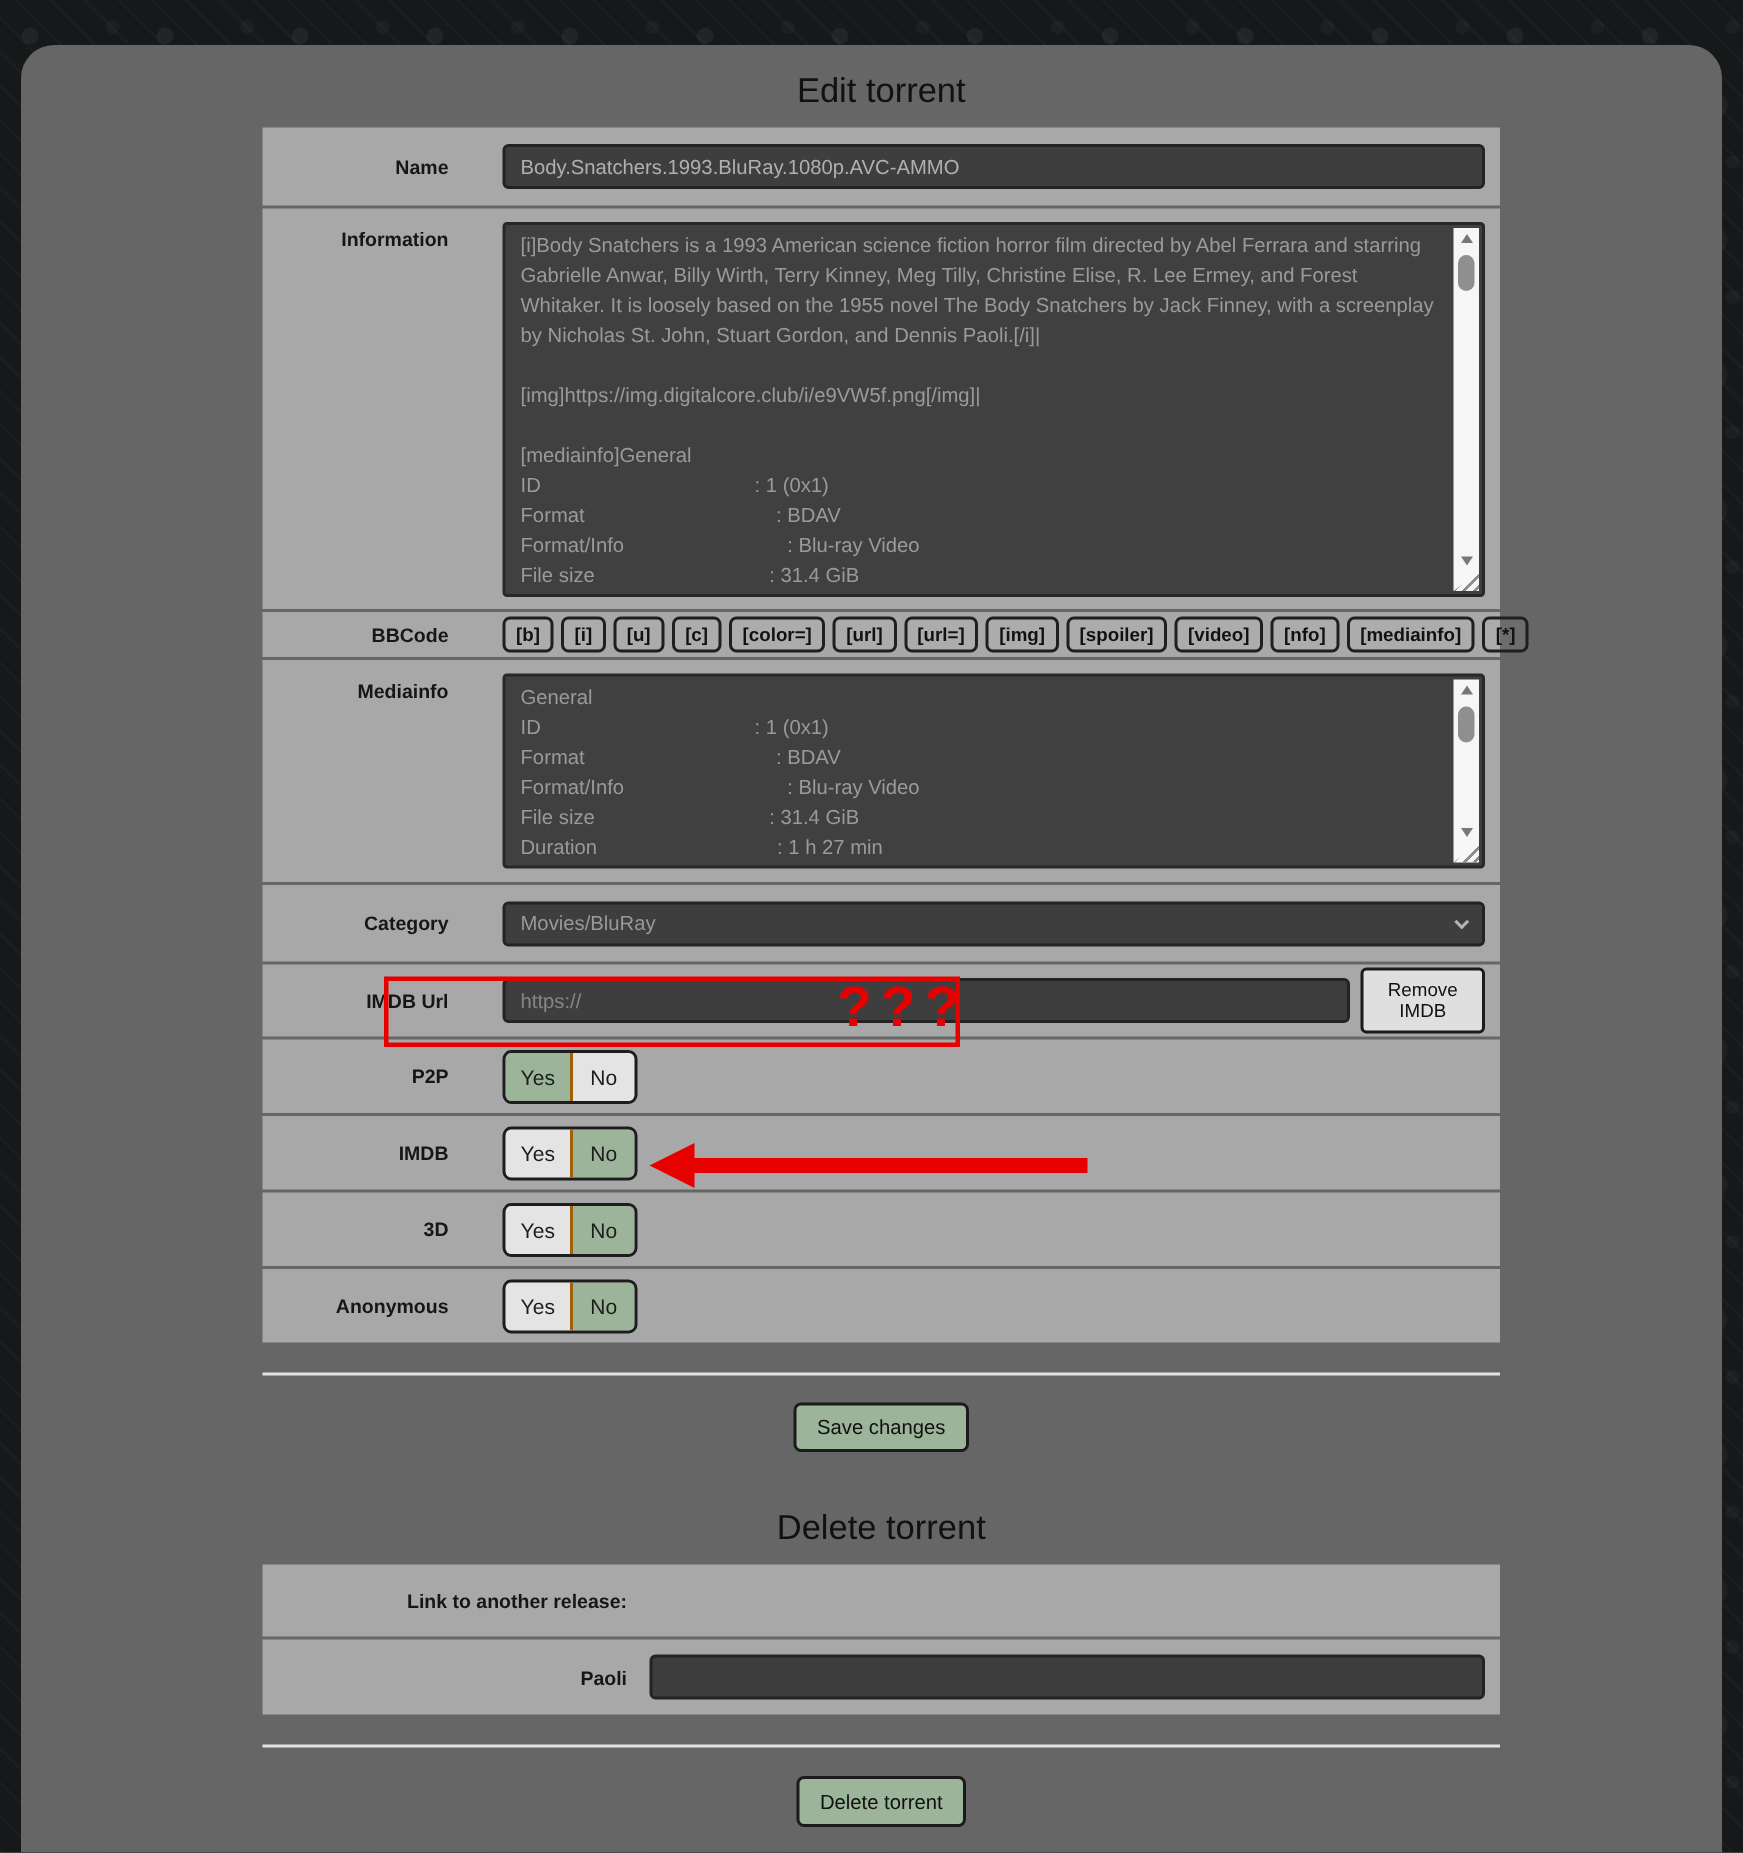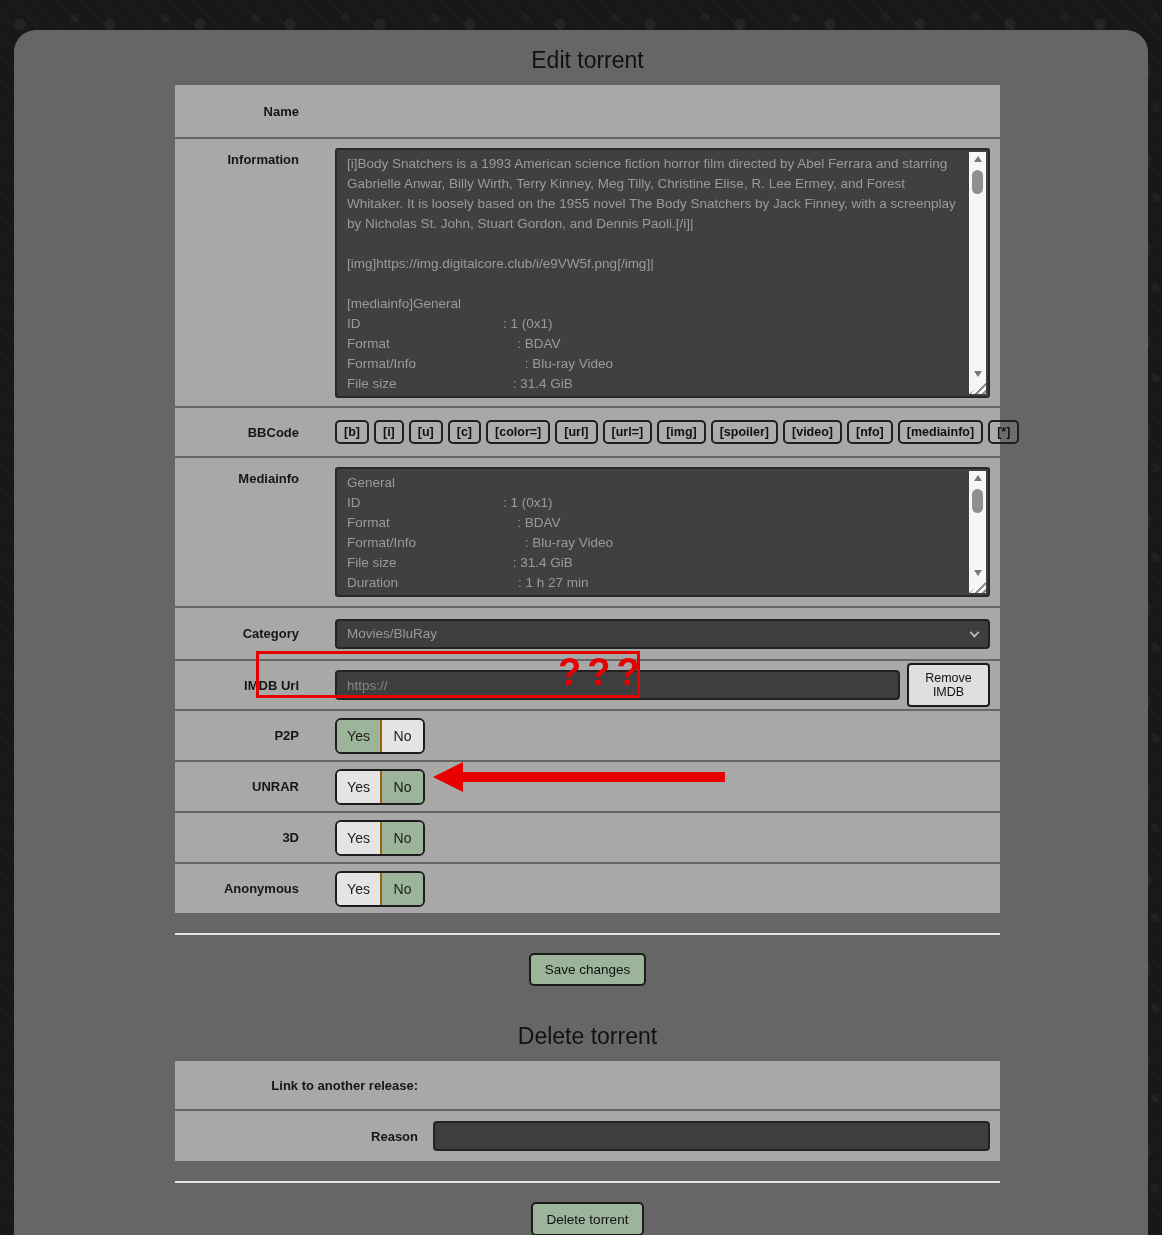--- a/index.html
+++ b/index.html
@@ -31,21 +31,21 @@
     width:160px; flex:none; text-align:right; padding-right:36px;
     font-size:13px; font-weight:bold; color:#161616;
   }
   .label-cell-2 { width:258px; flex:none; text-align:right; padding-right:15px;
     font-size:13px; font-weight:bold; color:#161616; }
   .field-cell { flex:1; padding-right:10px; display:flex; align-items:center; }
   .row-name { height:52px; }
   .row-info { height:267px; align-items:flex-start; }
   .row-info .label-cell { padding-top:13px; }
   .row-info .field-cell { padding-top:9px; }
-  .row-bbcode { height:48px; }
+  .row-bbcode { height:30px; }
   .row-mediainfo { height:148px; align-items:flex-start; }
   .row-mediainfo .label-cell { padding-top:13px; }
   .row-mediainfo .field-cell { padding-top:9px; }
   .row-category { height:51px; }
   .row-imdb { height:48px; }
   .row-toggle { height:49px; }
   .row-link { height:48px; }
   .row-reason { height:50px; }
 
   .text-input {
@@ -138,20 +138,23 @@
 <div class="panel"></div>
 
 <div class="main">
 
   <h1 class="section-title edit-title">Edit torrent</h1>
 
   <div class="form-table">
 
     <div class="row row-name">
       <div class="label-cell">Name</div>
+      <div class="field-cell">
+        <input class="text-input" type="text" value="Body.Snatchers.1993.BluRay.1080p.AVC-AMMO" style="">
+      </div>
     </div>
 
     <div class="row row-info">
       <div class="label-cell">Information</div>
       <div class="field-cell">
         <div class="scrollbox sb-250">
           <div class="scroll-content">[i]Body Snatchers is a 1993 American science fiction horror film directed by Abel Ferrara and starring Gabrielle Anwar, Billy Wirth, Terry Kinney, Meg Tilly, Christine Elise, R. Lee Ermey, and Forest Whitaker. It is loosely based on the 1955 novel The Body Snatchers by Jack Finney, with a screenplay by Nicholas St. John, Stuart Gordon, and Dennis Paoli.[/i]|
 
 [img]https://img.digitalcore.club/i/e9VW5f.png[/img]|
 
@@ -249,21 +252,21 @@
       <div class="label-cell">P2P</div>
       <div class="field-cell">
         <div class="toggle-group">
           <div class="tg-btn tg-yes selected">Yes</div>
           <div class="tg-btn tg-no">No</div>
         </div>
       </div>
     </div>
 
     <div class="row row-toggle">
-      <div class="label-cell">UNRAR</div>
+      <div class="label-cell">IMDB</div>
       <div class="field-cell">
         <div class="toggle-group">
           <div class="tg-btn tg-yes">Yes</div>
           <div class="tg-btn tg-no selected">No</div>
         </div>
       </div>
     </div>
 
     <div class="row row-toggle">
       <div class="label-cell">3D</div>
@@ -293,21 +296,21 @@
 
   <h1 class="section-title delete-title">Delete torrent</h1>
 
   <div class="form-table">
 
     <div class="row row-link">
       <div class="label-cell-2">Link to another release:</div>
     </div>
 
     <div class="row row-reason">
-      <div class="label-cell-2">Reason</div>
+      <div class="label-cell-2">Paoli</div>
       <div class="field-cell">
         <input class="text-input" type="text" value="" style="">
       </div>
     </div>
 
   </div>
 
   <hr class="divider">
 
   <button class="green-btn delete-btn">Delete torrent</button>

